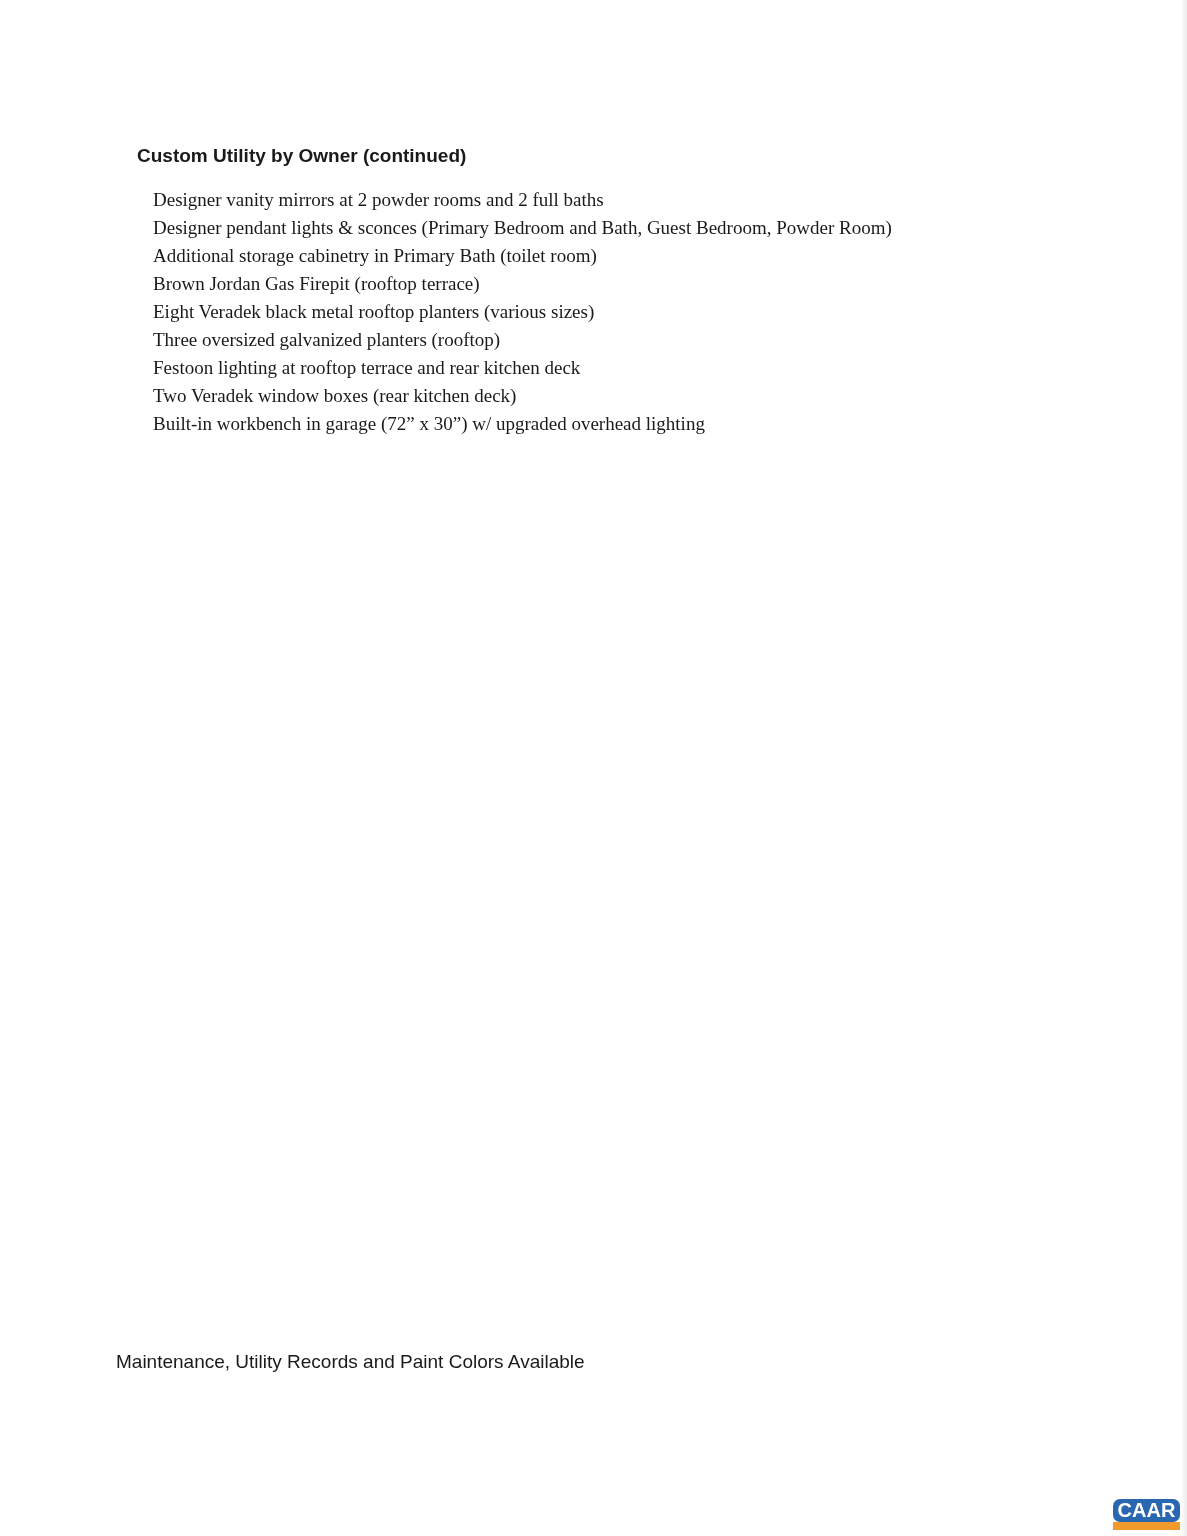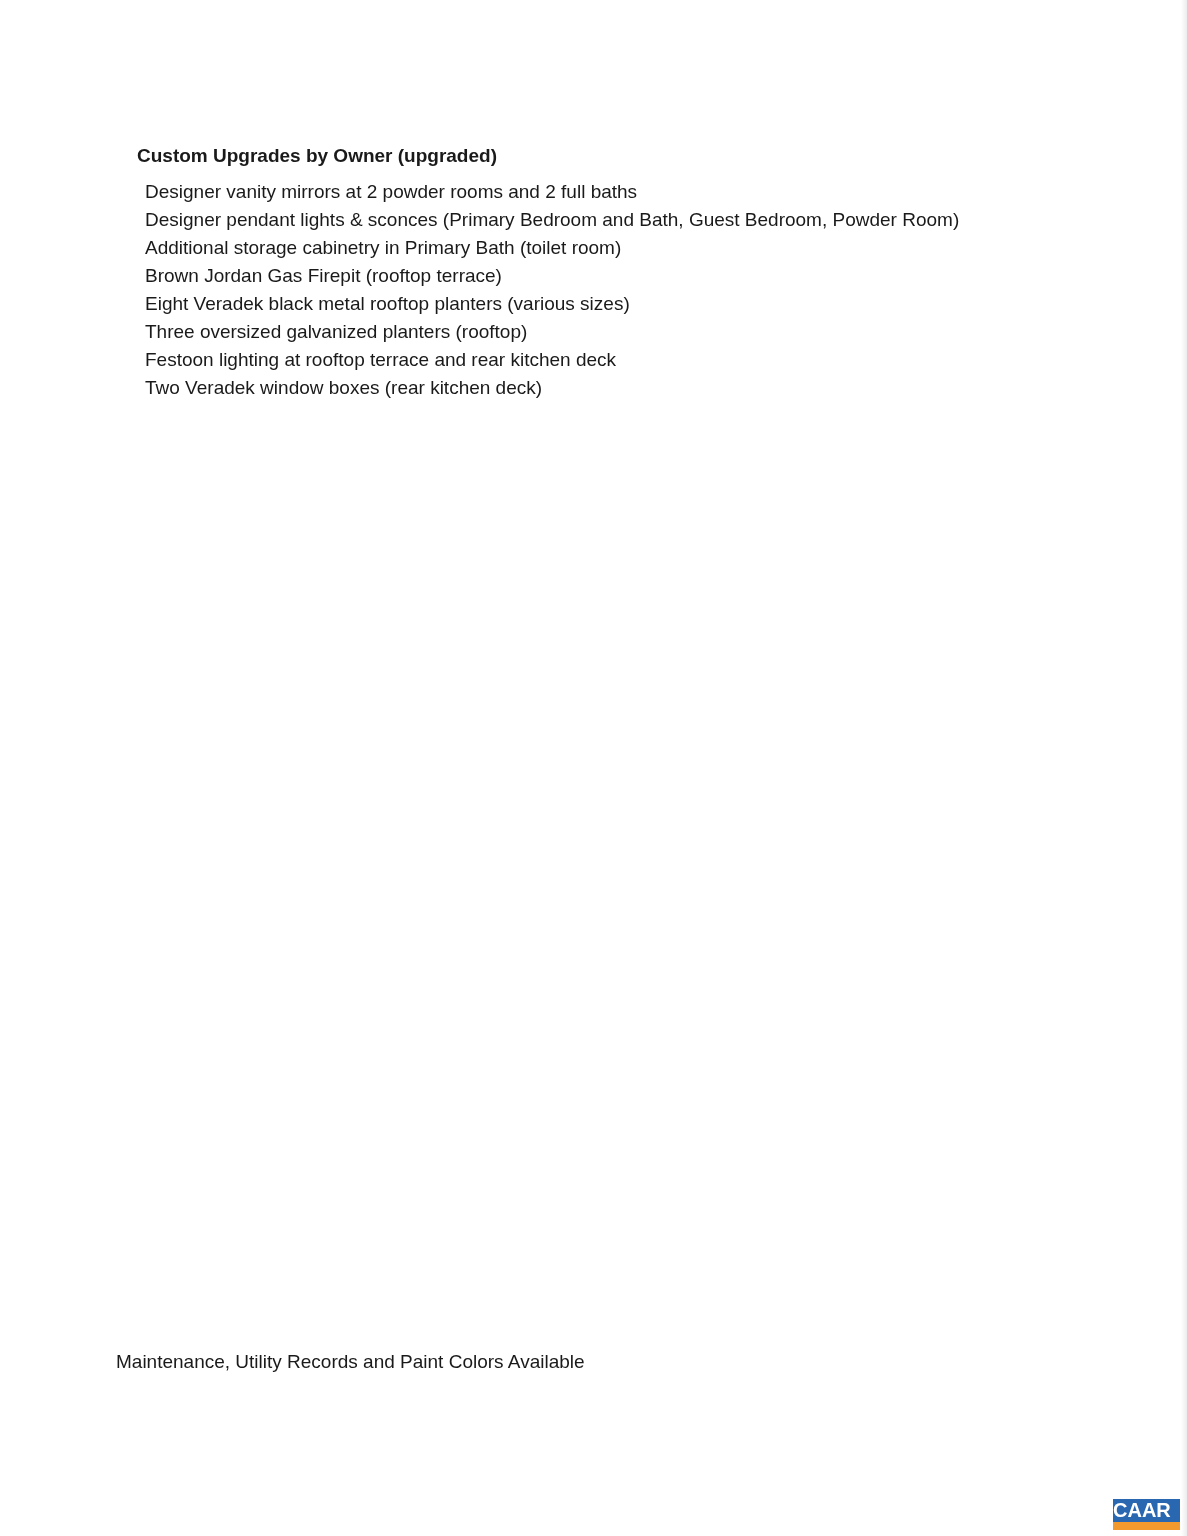--- a/index.html
+++ b/index.html
@@ -1,42 +1,43 @@
 <!DOCTYPE html>
 <html><head>
 <meta charset="utf-8">
 <style>
   html, body { margin: 0; padding: 0; background: #ffffff; }
   body { width: 1187px; height: 1536px; position: relative; overflow: hidden; font-family: "Liberation Sans", "DejaVu Sans", sans-serif; color: #1a1a1a; }
   .page-edge { position: absolute; top: 0; right: 0; width: 6px; height: 1536px; background: linear-gradient(to right, #ffffff, #ececec); }
   .content { position: absolute; left: 137px; top: 142px; }
   .heading { font-weight: bold; font-size: 19px; line-height: 28px; margin: 0; }
-  .items { list-style: none; margin: 8px; padding: 0; }
+  .items { list-style: none; margin: 16px; padding: 0; font-family: Liberation Serif, serif; }
   .items li { font-size: 19px; line-height: 28px; white-space: nowrap; }
   .footer-note { position: absolute; left: 116px; top: 1349px; font-size: 19px; line-height: 26px; }
   .badge { position: absolute; left: 1113px; top: 1499px; width: 67px; height: 31px; }
-  .badge-top { height: 23px; background: #2a67b1; color: #fff; font-weight: bold; font-size: 20px; line-height: 23px; letter-spacing: 0px; }
+  .badge-top { height: 23px; background: #2a67b1; color: #fff; font-weight: bold; font-size: 20px; line-height: 23px; text-align: center; letter-spacing: 0px; border-radius: 7px; }
   .badge-bottom { height: 8px; background: #f29a2e; }
 </style>
 </head>
 <body>
 
 <div class="page-edge"></div>
 
 <div class="content">
-  <h2 class="heading">Custom Upgrades by Owner (upgraded)</h2>
+  <h2 class="heading">Custom Utility by Owner (continued)</h2>
   <ul class="items">
     <li>Designer vanity mirrors at 2 powder rooms and 2 full baths</li>
     <li>Designer pendant lights &amp; sconces (Primary Bedroom and Bath, Guest Bedroom, Powder Room)</li>
     <li>Additional storage cabinetry in Primary Bath (toilet room)</li>
     <li>Brown Jordan Gas Firepit (rooftop terrace)</li>
     <li>Eight Veradek black metal rooftop planters (various sizes)</li>
     <li>Three oversized galvanized planters (rooftop)</li>
     <li>Festoon lighting at rooftop terrace and rear kitchen deck</li>
     <li>Two Veradek window boxes (rear kitchen deck)</li>
+    <li>Built-in workbench in garage (72” x 30”) w/ upgraded overhead lighting</li>
   </ul>
 </div>
 
 <div class="footer-note">Maintenance, Utility Records and Paint Colors Available</div>
 
 <div class="badge">
   <div class="badge-top">CAAR</div>
   <div class="badge-bottom"></div>
 </div>
 

